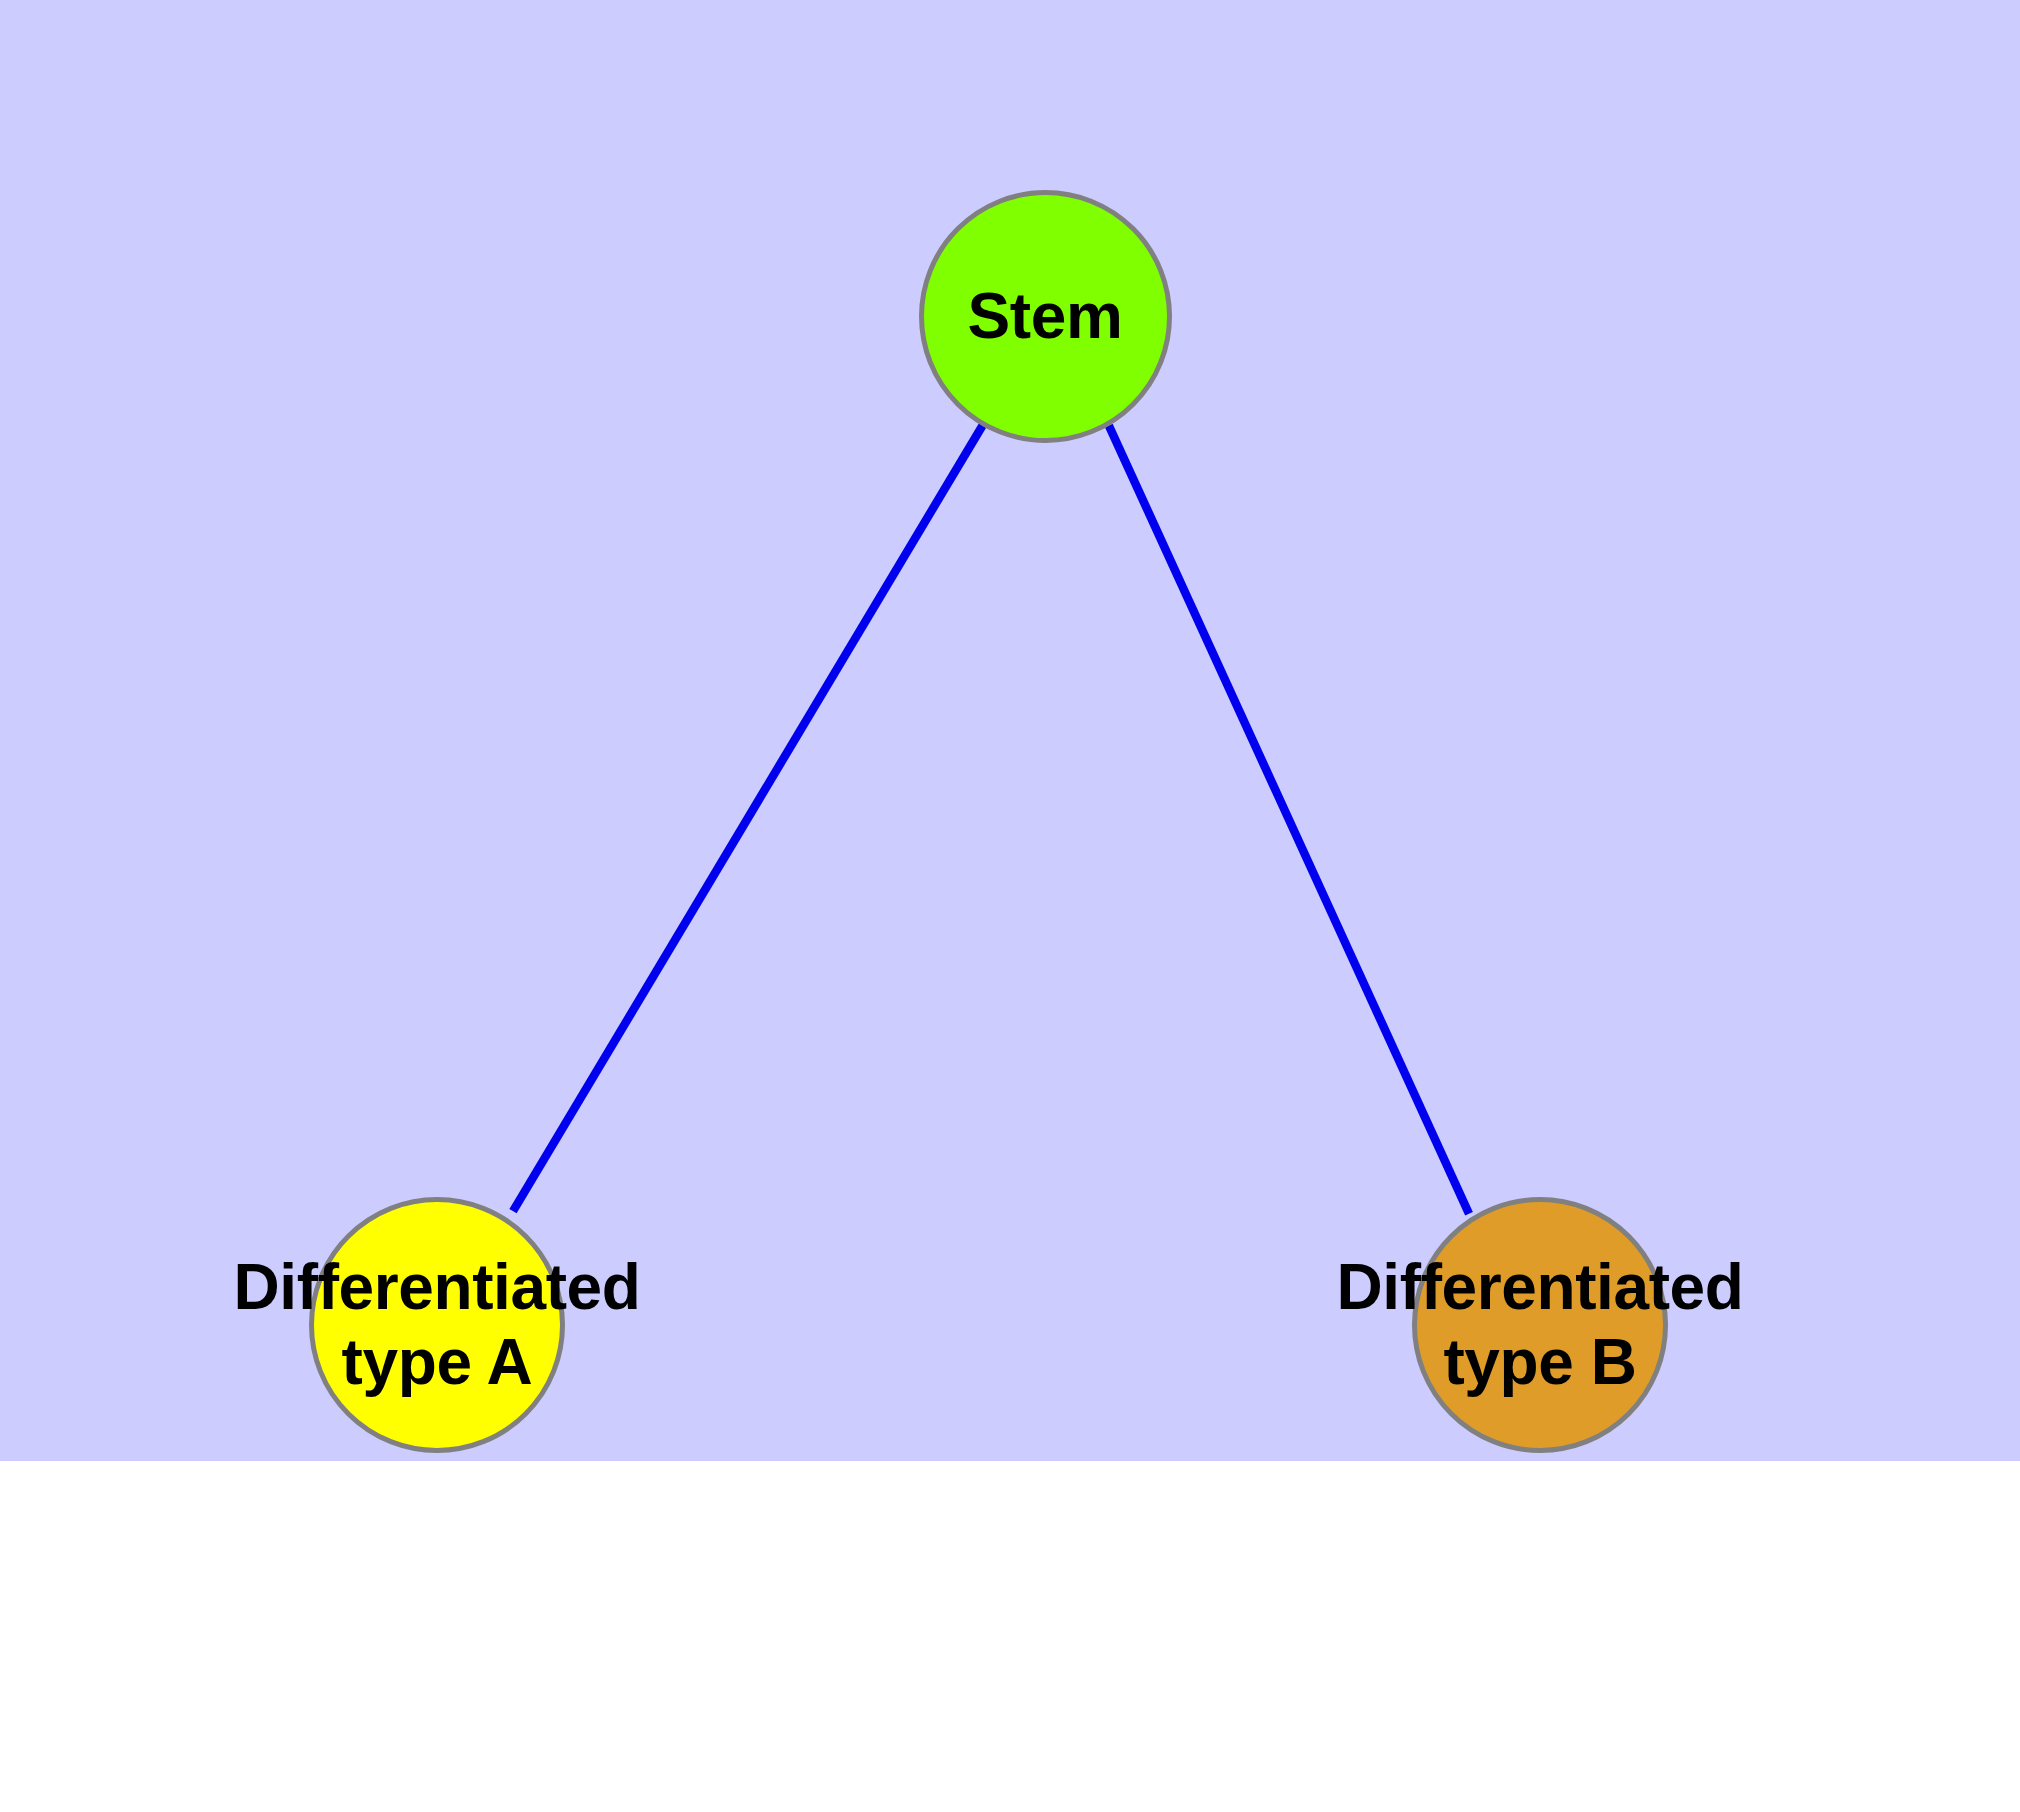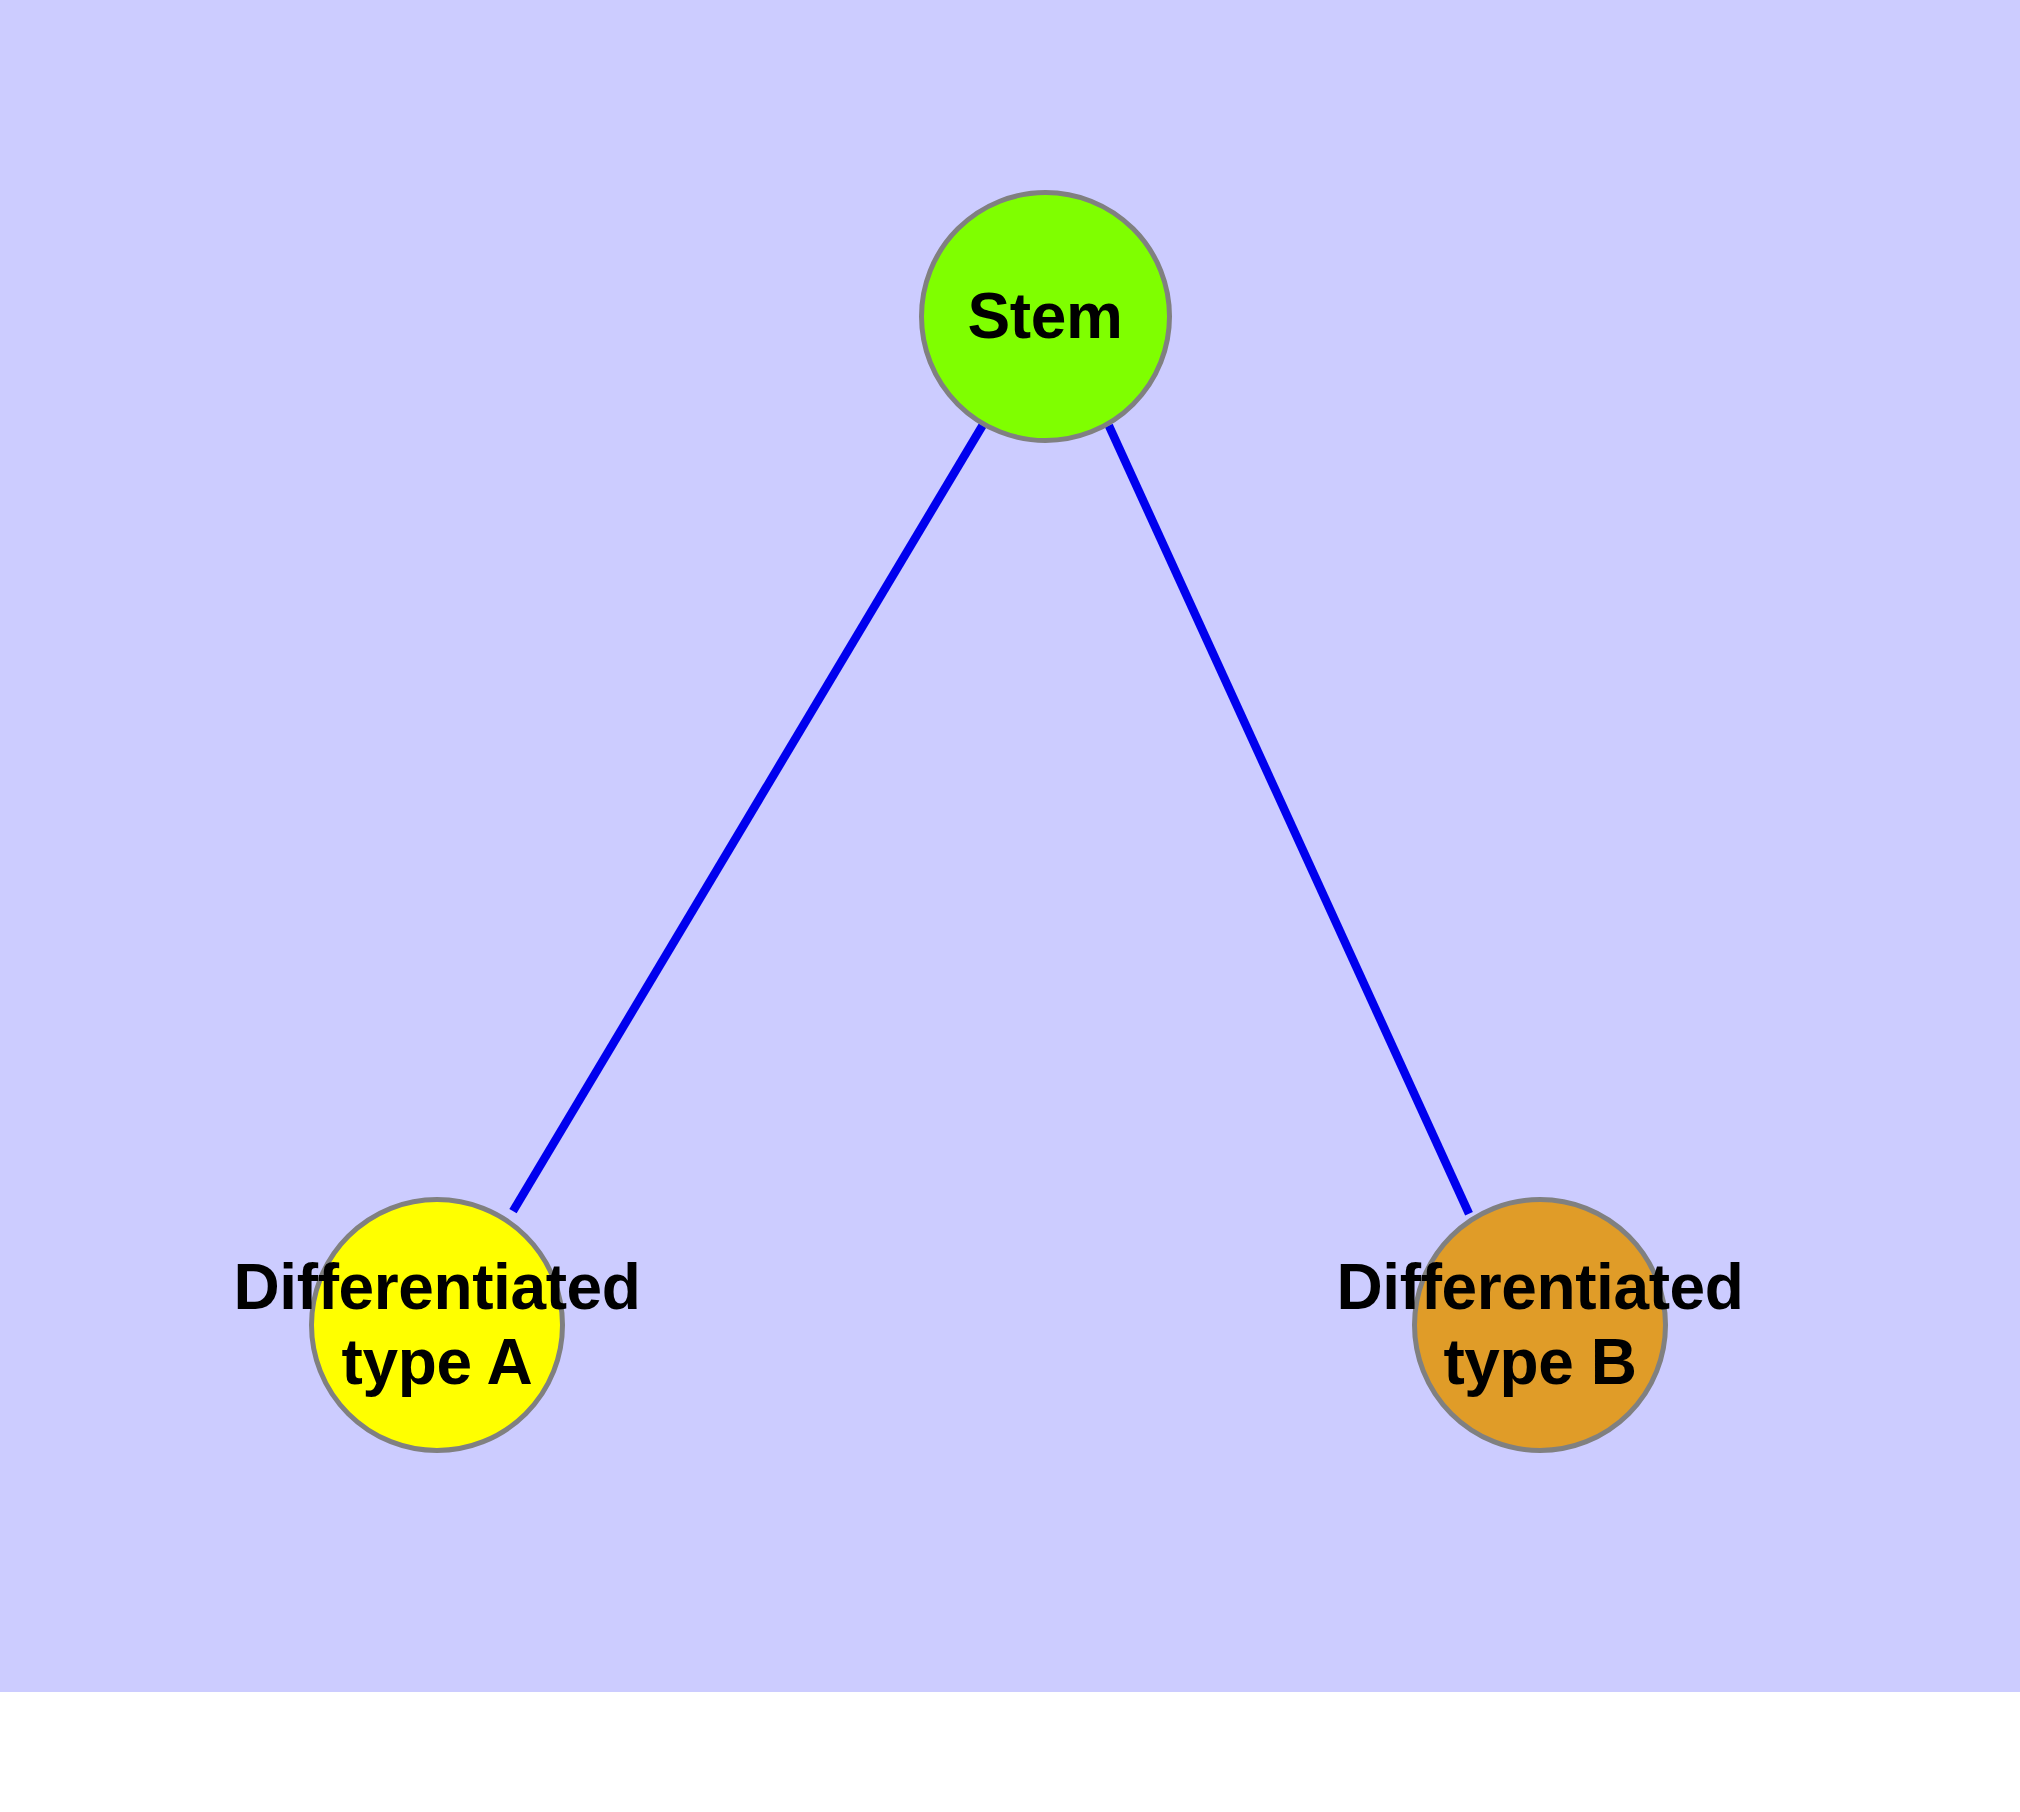--- a/index.html
+++ b/index.html
@@ -51,21 +51,21 @@
     line-height: 1.17;
     letter-spacing: -0.4px;
     white-space: pre;
     pointer-events: none;
     transform: translate(-50%, -50%);
   }
 </style>
 </head>
 <body>
 
-<div id="graph-canvas" style="width: 2021px; height: 1692px;">
+<div id="graph-canvas" style="width: 2021px; height: 1461px;">
 
   <div id="graph-background" style="background: rgb(204, 204, 255);"></div>
 
   <svg id="edge-layer" viewBox="0 0 2384 2138" xmlns="http://www.w3.org/2000/svg">
     <line x1="1159" y1="502" x2="605" y2="1429" stroke="#0000ee" stroke-width="10" stroke-linecap="butt"></line>
     <line x1="1308" y1="502" x2="1733" y2="1432" stroke="#0000ee" stroke-width="10" stroke-linecap="butt"></line>
   </svg>
 
   <div class="node" style="left: 919px; top: 190px; width: 253px; height: 253px; background: rgb(127, 255, 0); border-color: rgb(128, 128, 128); border-width: 5.1px;"></div>
   <div class="node" style="left: 309px; top: 1197px; width: 256px; height: 256px; background: rgb(255, 255, 0); border-color: rgb(128, 128, 128); border-width: 5.1px;"></div>

